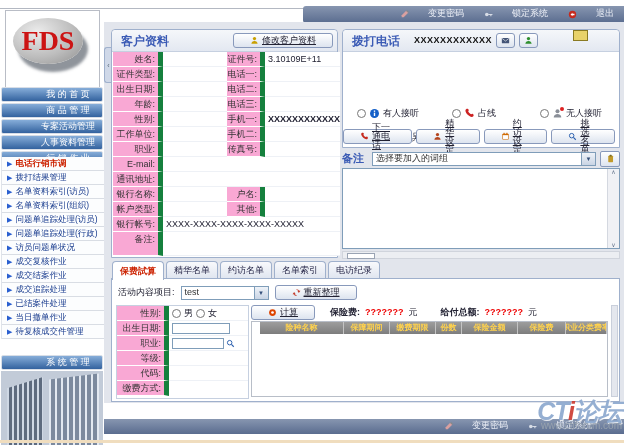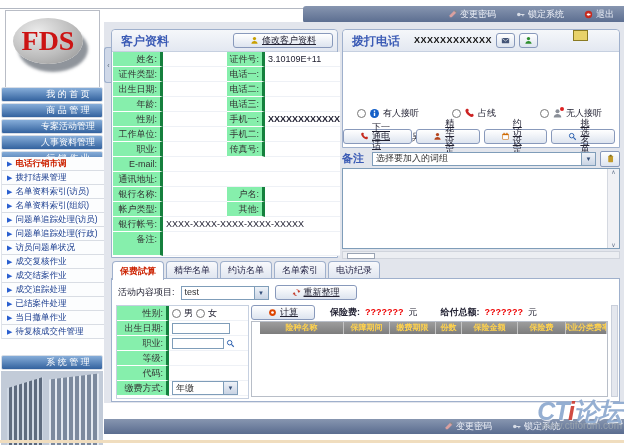--- a/index.html
+++ b/index.html
@@ -7,21 +7,21 @@
         font-family:"Liberation Sans","DejaVu Sans",sans-serif;font-size:9px;color:#223;line-height:1;}
   .serif{font-family:"Liberation Serif","DejaVu Serif",serif;}
   svg.ic{width:11px;height:11px;flex:none;display:inline-block;}
   svg.ic9{width:9px;height:9px;flex:none;}
 
   
   .top-line{position:absolute;top:8px;left:0;width:624px;height:1px;background:#b3b8c2;}
   .topbar,.bottombar{background:linear-gradient(#8796b0,#5a6c8f);display:flex;align-items:center;color:#eef1f8;}
   .topbar{position:absolute;top:6px;left:303px;width:321px;height:17px;justify-content:flex-end;gap:20px;
           padding-right:10px;box-sizing:border-box;border-radius:3px 0 0 3px;}
-  .bar-link{display:flex;align-items:center;gap:3px;cursor:pointer;}
+  .bar-link{display:flex;align-items:center;gap:19px;cursor:pointer;font-family:Liberation Mono, monospace;}
 
   
   .sidebar{position:absolute;left:0;top:9px;width:104px;height:436px;background:#fff;}
   .logo-box{position:absolute;left:5px;top:1px;width:93px;height:76px;border:1px solid #b9bdc6;background:#fff;}
   .logo-ellipse{position:absolute;left:7px;top:7px;width:70px;height:46px;border-radius:50%;
       background:radial-gradient(ellipse at 35% 30%,#ececec,#bdbdbd 55%,#8f8f8f);
       box-shadow:5px 8px 3px rgba(105,112,122,.75);
       display:flex;align-items:center;justify-content:center;}
   .logo-ellipse span{color:#cc1414;font-size:28px;font-weight:bold;}
   .side-menu{position:absolute;left:1px;top:78px;width:102px;}
@@ -53,22 +53,22 @@
   .collapse{position:absolute;left:104px;top:47px;width:7px;height:34px;background:#cfd8e8;border:1px solid #9fb0cc;
       border-right:none;border-radius:3px 0 0 3px;color:#567;font-size:7px;display:flex;align-items:center;justify-content:center;cursor:pointer;}
 
   
   .cust{left:111px;top:29px;width:227px;height:229px;}
   .btn{height:15px;border:1px solid #8899bb;border-radius:3px;background:linear-gradient(#ffffff,#dde4ef);
       display:inline-flex;align-items:center;gap:3px;padding:0 16px;font-size:9px;color:#223;cursor:pointer;box-sizing:border-box;text-decoration:underline;}
   .edit-btn{position:absolute;right:4px;top:3px;}
   .cust-grid{position:absolute;left:1px;right:1px;top:22px;bottom:1px;display:grid;
       grid-template-columns:50px 64px 38px 1fr;grid-template-rows:repeat(12,15px) 1fr;}
-  .cl{background:#86efac;display:flex;align-items:center;justify-content:flex-end;padding-right:3px;
-      border-bottom:1px solid #fff;border-right:3px solid #15803d;color:#333;box-sizing:border-box;}
+  .cl{background:#f9a8d4;display:flex;align-items:center;justify-content:flex-end;padding-right:3px;
+      border-bottom:1px solid #fff;border-right:5px solid #15803d;color:#333;box-sizing:border-box;}
   .cv{background:#fff;border-bottom:1px solid #eef1f6;display:flex;align-items:center;padding-left:3px;box-sizing:border-box;}
   .span3{grid-column:2/5;}
 
   
   .dial{left:342px;top:29px;width:278px;height:119px;}
   .dial-num{margin-left:14px;font-weight:bold;color:#111;letter-spacing:.5px;}
   .mini-btn{width:17px;height:13px;border:1px solid #8899bb;border-radius:3px;background:linear-gradient(#fff,#dde4ef);
       display:inline-flex;align-items:center;justify-content:center;margin-left:4px;cursor:pointer;}
   .memo-icon{position:absolute;left:573px;top:30px;width:13px;height:9px;background:#e8d26a;border:1px solid #8a7a22;z-index:5;}
   .dial-opts{position:absolute;left:14px;top:50px;right:6px;}
@@ -511,26 +511,20 @@
         <input class="pinput" style="width: 52px;">
       <svg class="ic9" style="color:#2b5fae">
           <use href="#sym-mag"></use>
         </svg>
       </div>
     <div class="cl">等级:</div>
     <div class="cv"></div>
     <div class="cl">代码:</div>
     <div class="cv"></div>
     <div class="cl">缴费方式:</div>
-    <div class="cv">
-        <span class="select" style="width:66px">
-      <span class="sel-text">年缴</span>
-      <span class="sel-arrow">▼</span>
-        </span>
-      </div>
   </div>
 
   <div class="calc-row">
     <span class="btn">
       <svg class="ic9" style="color:#dd4400">
           <use href="#sym-target"></use>
         </svg>
       <span>计算</span>
     </span>
     <span class="blab" style="margin-left:10px">保险费:</span>

